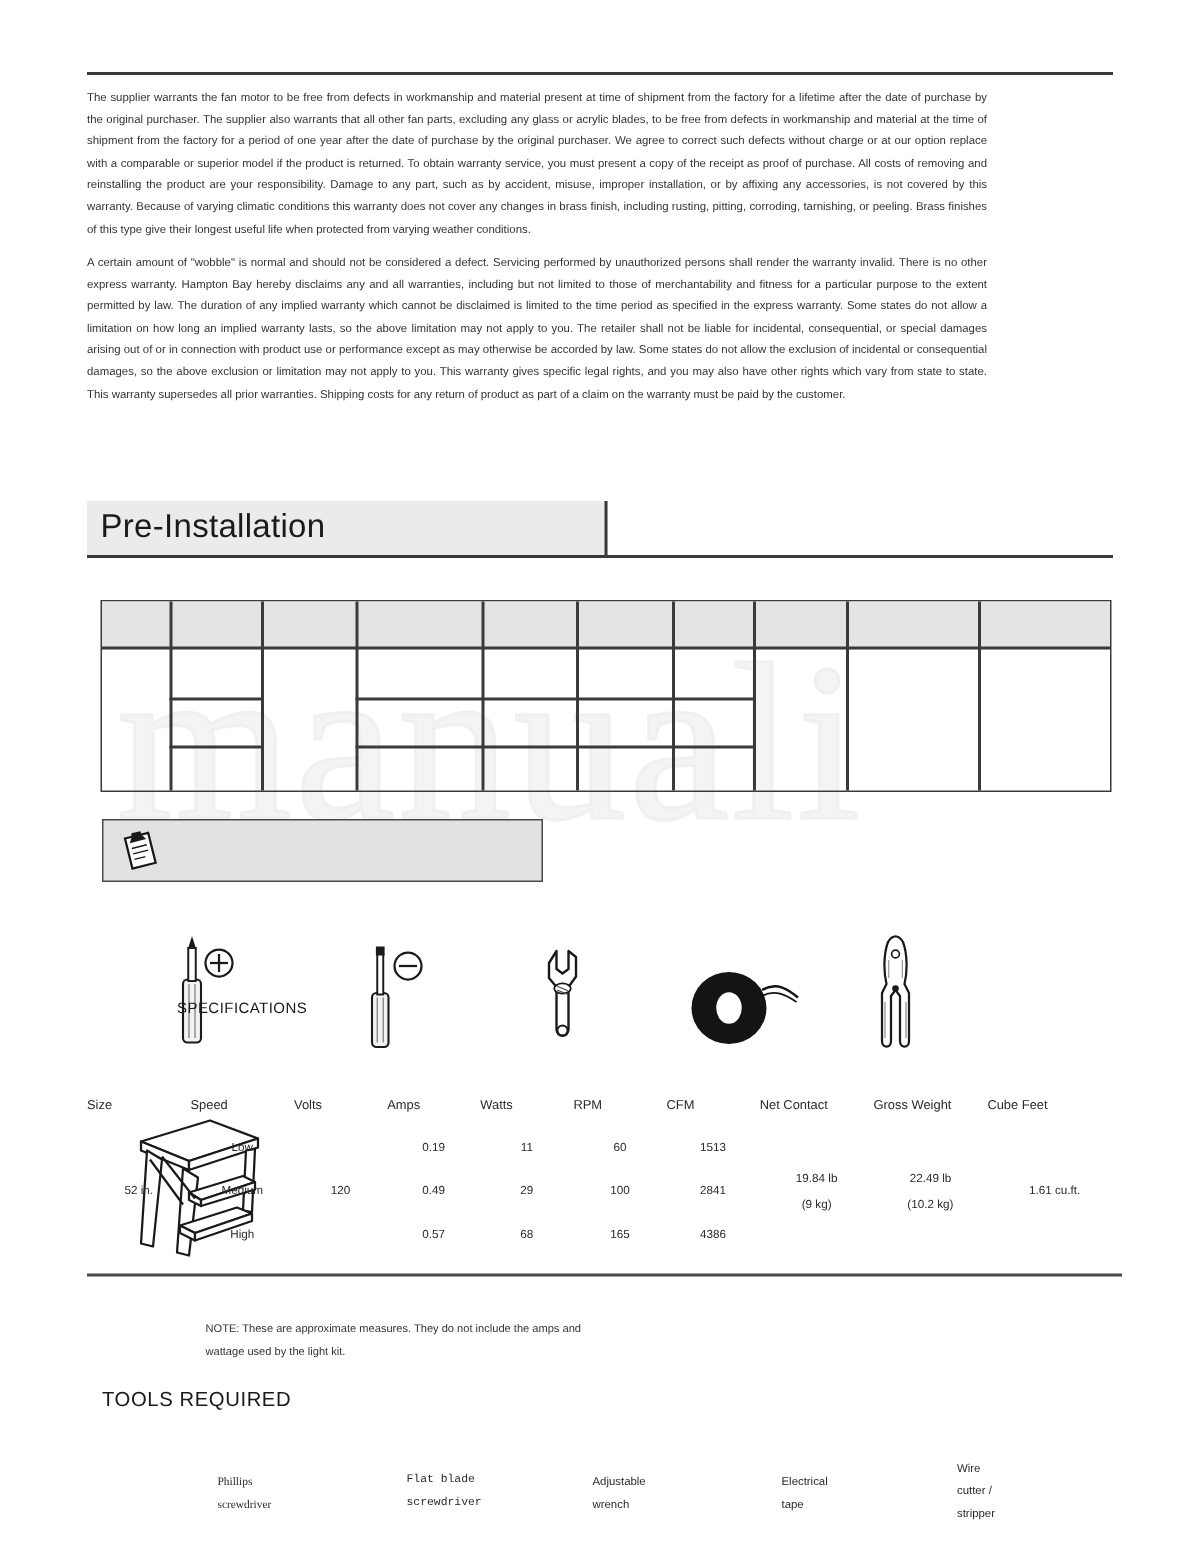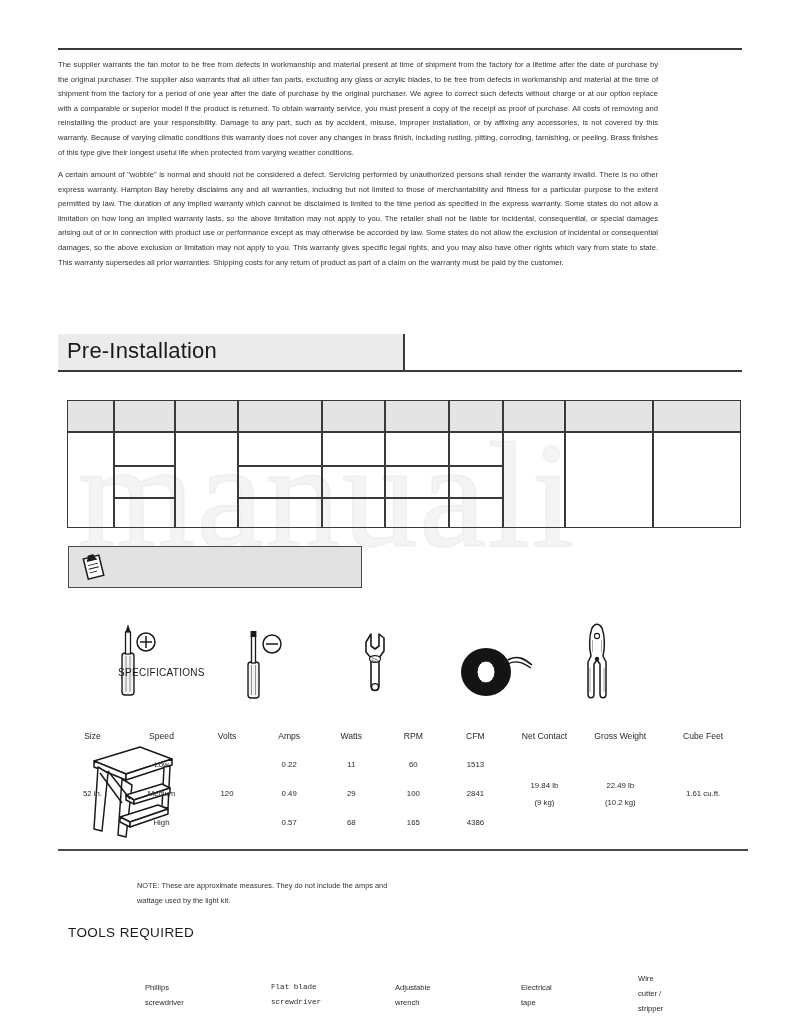--- a/index.html
+++ b/index.html
@@ -193,21 +193,21 @@
     width: 100%;
     border-collapse: collapse;
     font-size: 7.8px;
     color: #2a2a2a;
   }
   .spec-table th {
     font-weight: normal;
     font-size: 8.6px;
     padding: 1px 0 8px 0;
     vertical-align: top;
-    text-align: center;
+    text-align: left;
     line-height: 11px;
   }
   .spec-table td {
     text-align: center;
     padding: 0;
     height: 29px;
     vertical-align: middle;
     font-size: 7.8px;
     line-height: 11px;
   }
@@ -386,21 +386,21 @@
           <th style="width:11%">Net Contact</th>
           <th style="width:11%">Gross Weight</th>
           <th style="width:13%">Cube Feet</th>
         </tr>
       </thead>
       <tbody>
         <tr>
           <td></td>
           <td>Low</td>
           <td></td>
-          <td>0.22</td>
+          <td>0.19</td>
           <td>11</td>
           <td>60</td>
           <td>1513</td>
           <td></td>
           <td></td>
           <td></td>
         </tr>
         <tr>
           <td>52 in.</td>
           <td>Medium</td>
@@ -433,21 +433,21 @@
         </tr>
       </tbody>
     </table>
   </div>
 
   <div class="spec-rule"></div>
   <div class="spec-note">NOTE: These are approximate measures. They do not include the amps and wattage used by the light kit.</div>
 
   <div class="tools-title">TOOLS REQUIRED</div>
 
-  <div class="tool-label" style="left:145px;">
+  <div class="tool-label" style="left:145px;font-family:Liberation Serif, serif;">
     <div>Phillips</div>
     <div>screwdriver</div>
   </div>
   <div class="tool-label" style="left:271px;font-family:Liberation Mono, monospace;">
     <div>Flat blade</div>
     <div>screwdriver</div>
   </div>
   <div class="tool-label" style="left:383px;margin-left:12px;">
     <div>Adjustable</div>
     <div>wrench</div>

